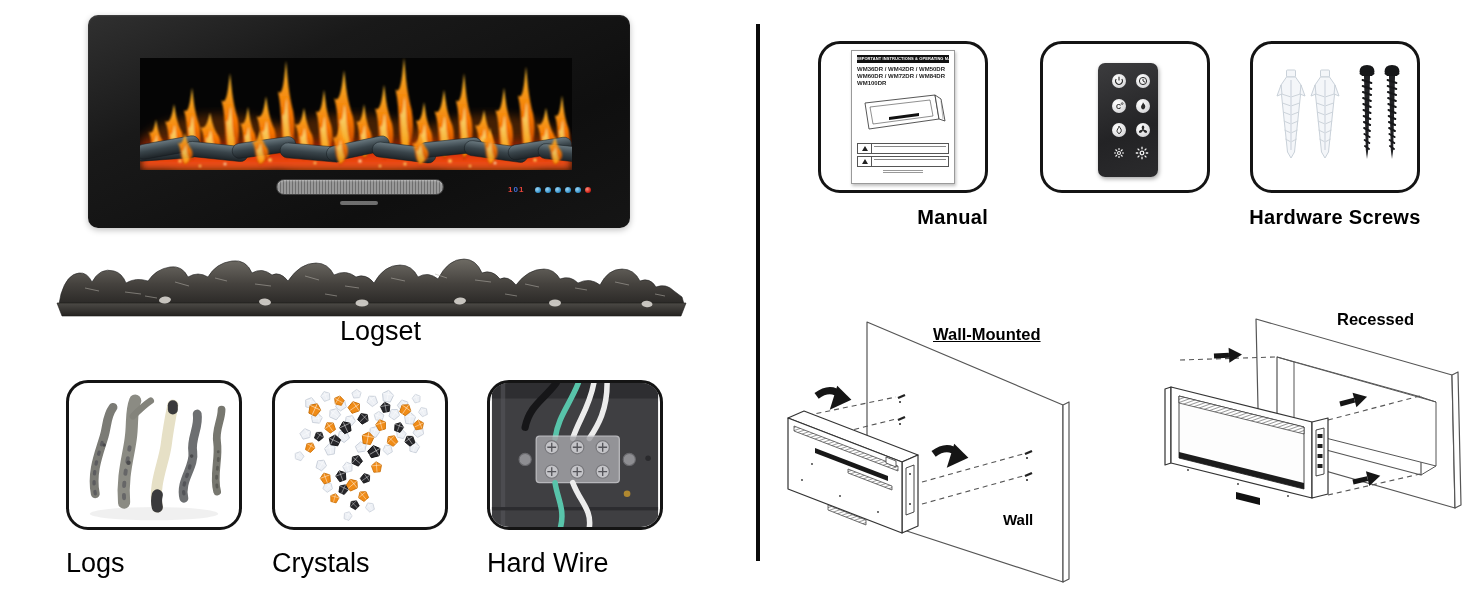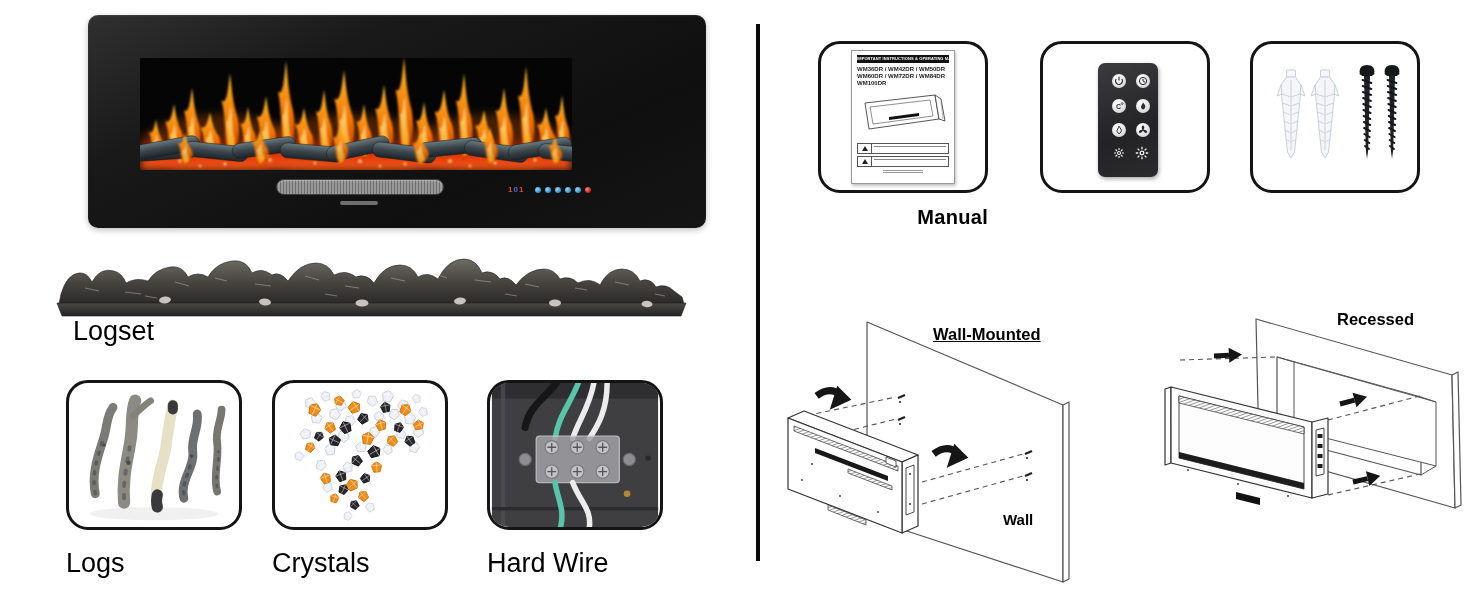--- a/index.html
+++ b/index.html
@@ -1,39 +1,39 @@
 <!DOCTYPE html>
 <html><head>
 <meta charset="utf-8">
 <style>
   * { margin:0; padding:0; box-sizing:border-box; }
   body { background:#ffffff; }
   .canvas { position:relative; width:1464px; height:600px; background:#fff; overflow:hidden;
             font-family:"Liberation Sans", sans-serif; color:#111; }
 
   
-  .fireplace { position:absolute; left:88px; top:15px; width:618px; height:213px;
+  .fireplace { position:absolute; left:88px; top:15px; width:542px; height:213px;
                background:linear-gradient(155deg,#303030 0%,#191919 30%,#0f0f0f 70%,#151515 100%);
                border-radius:10px; box-shadow:inset 0 1px 2px rgba(255,255,255,.10), 0 2px 6px rgba(0,0,0,.25); }
   .fp-screen { position:absolute; left:52px; top:43px; width:432px; height:112px; background:#000; overflow:hidden; }
   .fp-vent { position:absolute; left:188px; top:164px; width:168px; height:16px; border-radius:8px;
              background:repeating-linear-gradient(90deg,#6e6e6e 0 1px,#989898 1px 3px);
              border:1px solid #3e3e3e; box-shadow:inset 0 1px 2px rgba(255,255,255,.35); }
   .fp-brand { position:absolute; left:252px; top:186px; width:38px; height:4px; background:#8f8f8f; opacity:.75; border-radius:2px; }
   .fp-controls { position:absolute; left:420px; top:170px; display:flex; align-items:center; gap:7px; }
   .fp-display { font-size:8px; font-weight:bold; letter-spacing:1px; line-height:10px; }
   .fp-dots { display:flex; gap:4px; margin-left:4px; }
   .fp-dot { width:6px; height:6px; border-radius:50%; }
   .fp-dot[data-c="blue"] { background:radial-gradient(circle at 35% 35%, #9fd4f2, #3d9ad2 60%, #1f6ea3); }
   .fp-dot[data-c="red"]  { background:radial-gradient(circle at 35% 35%, #ff8a7a, #d2281c 60%, #8e130c); }
   .seg-red { color:#e8453c; } .seg-blue { color:#3f6fd8; }
 
   
   .logset { position:absolute; left:55px; top:248px; width:633px; height:74px; }
-  .logset-label { position:absolute; left:73px; top:316px; width:633px; text-align:left;
+  .logset-label { position:absolute; left:64px; top:316px; width:633px; text-align:center;
                   font-size:27px; color:#000; }
 
   
   .pbox { position:absolute; border:3.2px solid #141414; border-radius:22px; background:#fff; overflow:hidden; }
   .pbox-logs     { left:66px;  top:380px; width:176px; height:150px; }
   .pbox-crystals { left:272px; top:380px; width:176px; height:150px; }
   .pbox-wire     { left:487px; top:380px; width:176px; height:150px; }
   .item-label { position:absolute; top:548px; font-size:27px; color:#000; }
   .il-logs { left:66px; width:176px; } .il-crystals { left:272px; width:176px; } .il-wire { left:487px; width:176px; }
 
@@ -478,20 +478,21 @@
         </g>
       </defs>
       <use href="#anch" transform="translate(36,24)"></use>
       <use href="#anch" transform="translate(70,24)"></use>
       <use href="#scr" transform="translate(112,18)"></use>
       <use href="#scr" transform="translate(137,18)"></use>
     </svg>
   </div>
 
   <div class="kit-label kl-manual">Manual</div>
+  <div class="kit-label kl-screws">Hardware Screws</div>
 
   <div class="diagram-wm">
     <svg width="330" height="296" viewBox="0 0 330 296">
       <defs>
         <pattern id="ht" width="3" height="3" patternUnits="userSpaceOnUse" patternTransform="rotate(70)">
           <rect width="3" height="3" fill="#fff"></rect>
             <line x1="0" y1="0" x2="0" y2="3" stroke="#333" stroke-width="1"></line>
         </pattern>
       </defs>
       <g fill="#fff" stroke="#555" stroke-width="1.2" stroke-linejoin="round">

